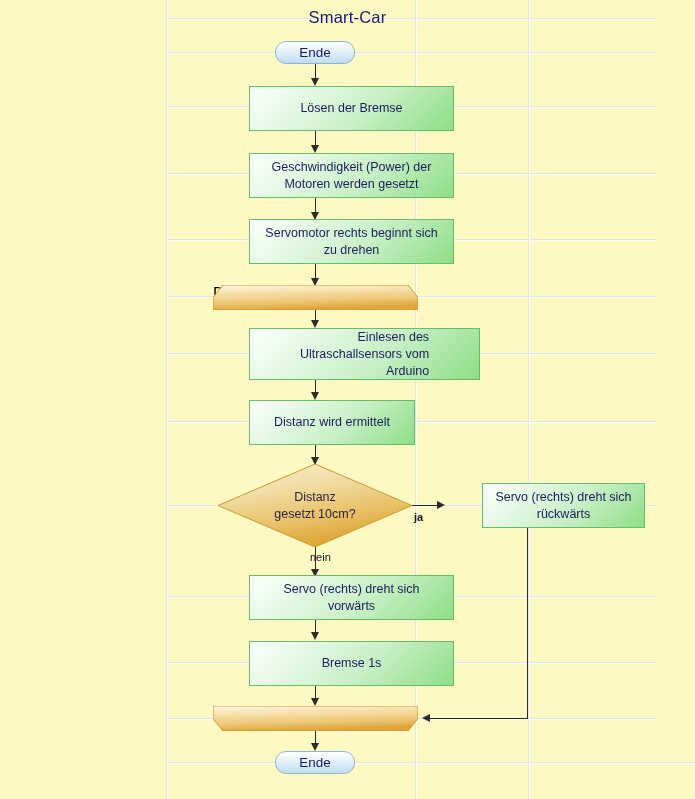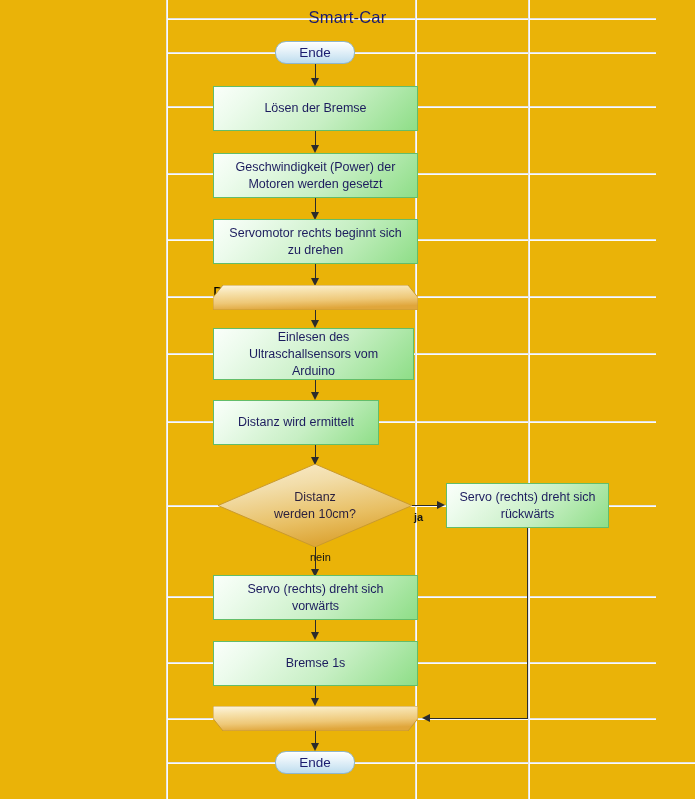--- a/index.html
+++ b/index.html
@@ -10,21 +10,21 @@
     height: 799px;
     overflow: hidden;
     background: #f0f0f0;
     font-family: "Liberation Sans", sans-serif;
   }
 
   #canvas {
     position: relative;
     width: 695px;
     height: 799px;
-    background: #eab308;
+    background: #fef9c3;
   }
 
   
   .grid-h {
     position: absolute;
     height: 1px;
     background: #e2e2e2;
     border-bottom: 1px solid #fbfbfb;
   }
   .grid-v {
@@ -66,20 +66,21 @@
     border-radius: 11px;
     background: linear-gradient(to bottom, #fdfefe 0%, #eaf4fa 35%, #cfe6f3 75%, #bcdcee 100%);
     box-shadow: inset 0 1px 0 #ffffff;
     color: #1a1a6e;
     font-size: 13.5px;
   }
 
   .process {
     border: 1px solid #63bd6a;
     background: linear-gradient(135deg, #fbfffb 0%, #ecfbec 18%, #c7efc4 58%, #8ede87 100%);
+    margin-left: 36px;
   }
 
   .hexwrap {
     position: absolute;
   }
   .hex {
     position: absolute;
     inset: 0;
   }
 
@@ -199,21 +200,21 @@
           <stop offset="100%" stop-color="#e0a63b"></stop>
         </linearGradient>
       </defs>
       <polygon points="0,12.5 10,0 195,0 205,12.5 205,25 0,25" fill="url(#orangeGradTop)" stroke="#c99a2e" stroke-width="1"></polygon>
     </svg>
     <div class="hex-label">Distanzmessung</div>
   </div>
   <div class="conn-v" style="left:315px; top:310px; height:12px;"></div>
   <div class="arrow-down" style="left:310.5px; top:320px;"></div>
 
-  <div class="node process" style="left:213px; top:328px; width:201px; height:52px;">
+  <div class="node process" style="left:213px; top:328px; width:231px; height:52px;text-align:right;">
     <span>Einlesen des
 Ultraschallsensors vom
 Arduino</span>
   </div>
   <div class="conn-v" style="left:315px; top:380px; height:14px;"></div>
   <div class="arrow-down" style="left:310.5px; top:392px;"></div>
 
   <div class="node process" style="left:213px; top:400px; width:166px; height:45px;">
     <span>Distanz wird ermittelt</span>
   </div>
@@ -226,21 +227,21 @@
         <linearGradient id="orangeGradDia" x1="0" y1="0" x2="0.4" y2="1">
           <stop offset="0%" stop-color="#fbefd3"></stop>
           <stop offset="35%" stop-color="#f2dda9"></stop>
           <stop offset="75%" stop-color="#e8bf63"></stop>
           <stop offset="100%" stop-color="#dda637"></stop>
         </linearGradient>
       </defs>
       <polygon points="97,0 194,41.5 97,83 0,41.5" fill="url(#orangeGradDia)" stroke="#c99a2e" stroke-width="1"></polygon>
     </svg>
     <div class="diamond-label">Distanz
-werden 10cm?</div>
+gesetzt 10cm?</div>
   </div>
 
   <div class="conn-h" style="left:412px; top:505px; width:26px;"></div>
   <div class="arrow-right" style="left:437px; top:500.5px;"></div>
   <div class="edge-label" style="left:414px; top:511px;font-weight:bold;">ja</div>
 
   <div class="node process" style="left:446px; top:483px; width:163px; height:45px;">
     <span>Servo (rechts) dreht sich
 rückwärts</span>
   </div>

